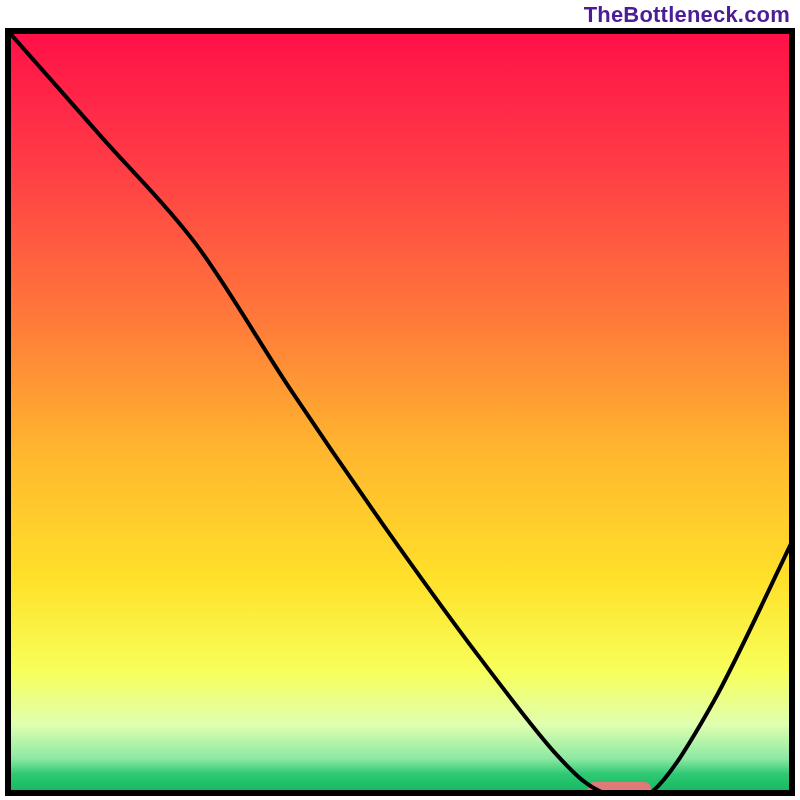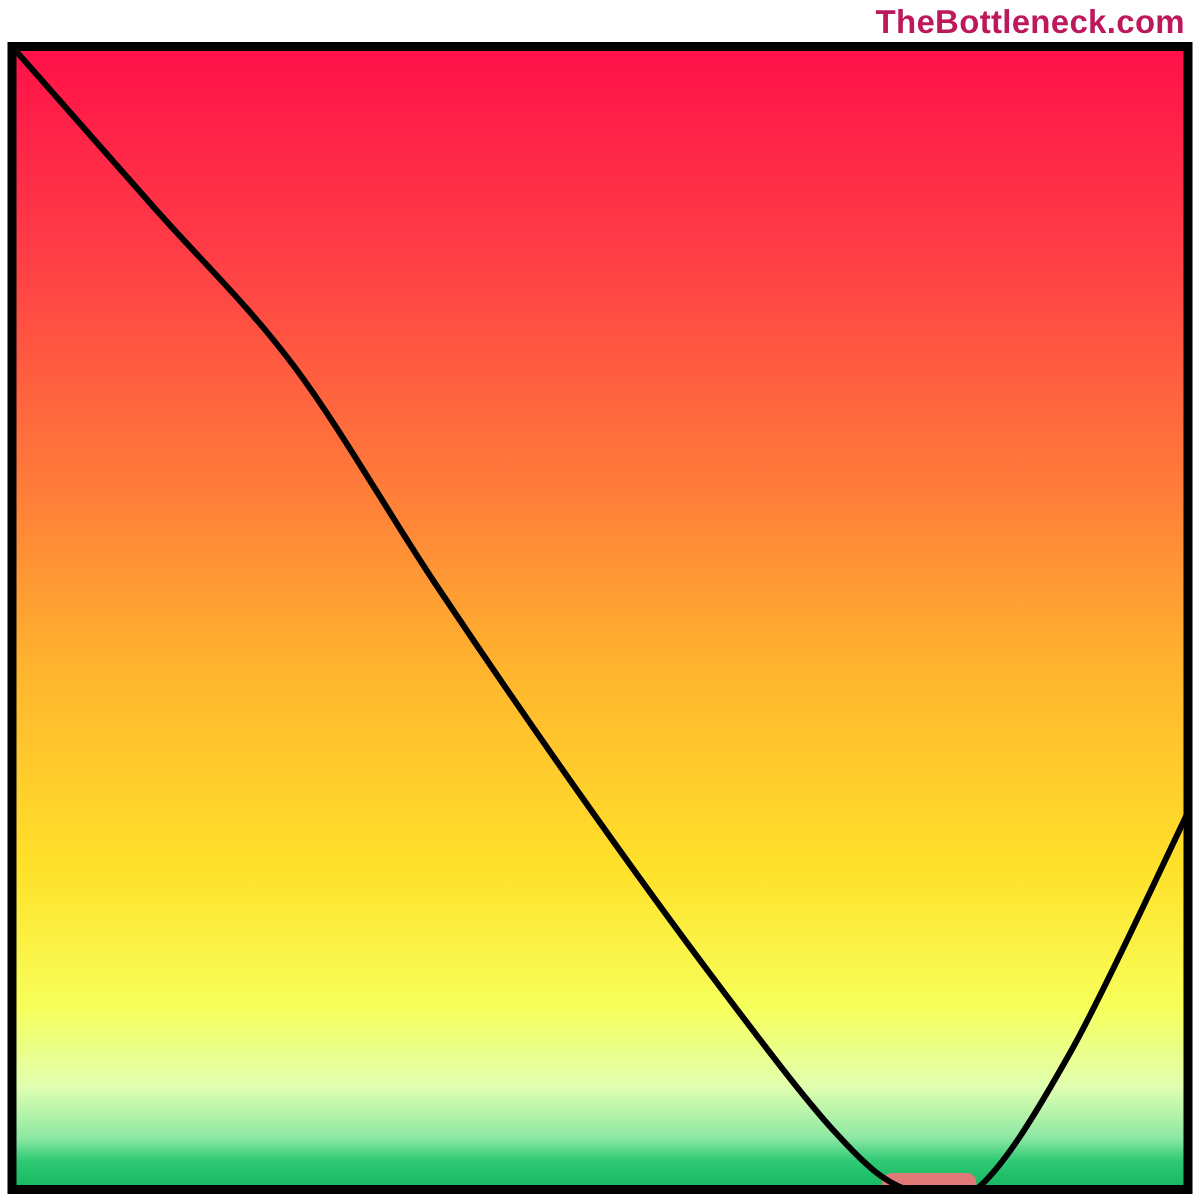--- a/index.html
+++ b/index.html
@@ -14,21 +14,21 @@
     position: relative;
     width: 800px;
     height: 800px;
   }
   .watermark {
     position: absolute;
     top: 2px;
     right: 10px;
     font-size: 22px;
     font-weight: 600;
-    color: #be185d;
+    color: #4c1d95;
     letter-spacing: 0.2px;
   }
   svg {
     display: block;
   }
 </style>
 </head>
 <body>
 <div class="wrap">
 

